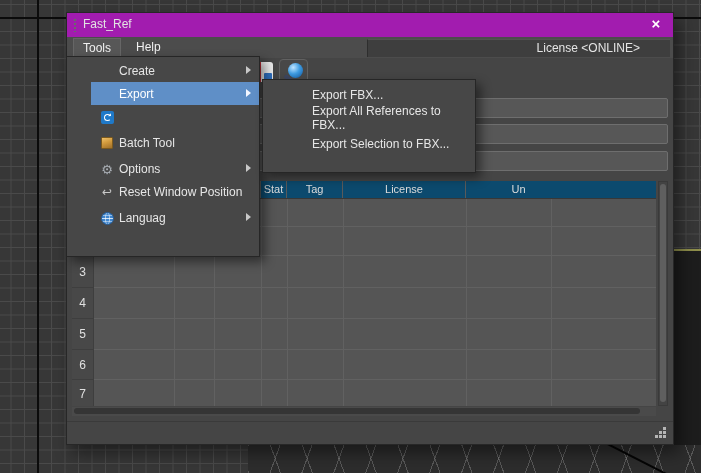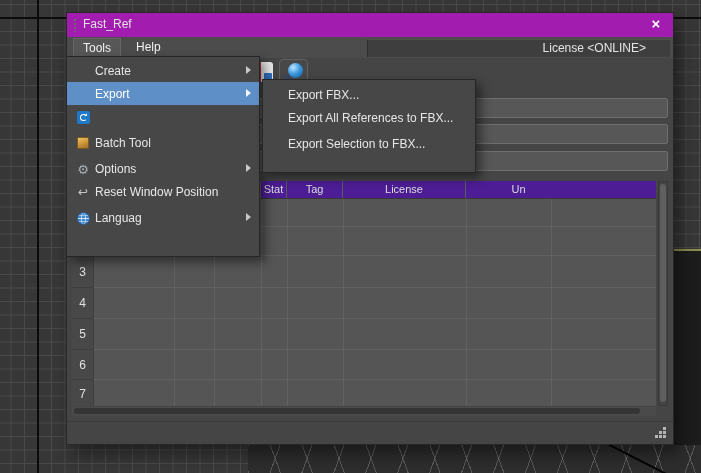--- a/index.html
+++ b/index.html
@@ -35,40 +35,40 @@
   .close-btn{position:absolute;right:8px;top:2px;width:18px;height:18px;color:#fff;
     font-size:15px;font-weight:bold;text-align:center;line-height:18px;cursor:pointer;}
 
   .menubar{position:absolute;left:0;top:24px;width:100%;height:21px;background:#4c4c4c;}
   .mb-item{position:absolute;top:1px;height:19px;line-height:19px;padding:0 9px;
     font-size:12px;color:#f0f0f0;}
   .mb-tools{left:6px;background:#575757;border:1px solid #666;}
   .mb-help{left:60px;}
   .license-panel{position:absolute;left:300px;right:3px;top:2px;bottom:1px;background:#3e3e3e;
     border-top:1px solid rgba(255,255,255,.10);border-left:1px solid rgba(0,0,0,.25);
-    color:#e4e4e4;font-size:12px;text-align:right;line-height:17px;padding-right:24px;}
+    color:#e4e4e4;font-size:12px;text-align:right;line-height:17px;padding-right:30px;}
 
   
   .partial-icon{position:absolute;left:186px;top:49px;width:20px;height:20px;border-radius:3px;
     background:linear-gradient(90deg,#b22b35 0 8px,#e9e9e9 8px 100%);}
   .partial-icon::after{content:"";position:absolute;right:1px;bottom:1px;width:8px;height:8px;background:#2f6fbe;border-radius:1px;}
   .mag-btn{position:absolute;left:212px;top:46px;width:29px;height:25px;background:#484848;
     border:1px solid #616161;border-radius:4px;}
   .mag-ball{position:absolute;left:8px;top:3px;width:15px;height:15px;border-radius:50%;
     background:radial-gradient(circle at 35% 30%, #bfe4ff 0%, #3e9be0 45%, #10569e 100%);}
   .mag-handle{position:absolute;left:4px;top:16px;width:8px;height:4px;background:#3c4660;
     border-radius:1px;transform:rotate(35deg);}
 
   
   .field{position:absolute;left:6px;width:595px;height:20px;background:#575757;
     border:1px solid #6e6e6e;border-radius:2px;}
   .field-1{top:85px}.field-2{top:111px}.field-3{top:138px}
 
   
-  .tbl-header{position:absolute;left:5px;top:168px;width:584px;height:18px;background:#4c1d95;
+  .tbl-header{position:absolute;left:5px;top:168px;width:584px;height:18px;background:#0c4a6e;
     border-bottom:1px solid #383838;display:flex;}
   .th{height:100%;font-size:11px;color:#dcdcdc;text-align:center;line-height:17px;
     border-right:1px solid #5a5a5a;overflow:hidden;white-space:nowrap;}
   .tbl-body{position:absolute;left:5px;top:186px;width:584px;height:207px;background:#555555;overflow:hidden;}
   .vline{position:absolute;top:0;bottom:0;width:1px;background:#616161;}
   .hline{position:absolute;left:22px;right:0;height:1px;background:#616161;}
   .rownum-col{position:absolute;left:0;top:0;width:22px;height:100%;background:#484848;
     border-right:1px solid #3e3e3e;display:flex;flex-direction:column;}
   .rownum{flex:0 0 auto;color:#e0e0e0;font-size:12px;display:flex;align-items:center;
     justify-content:center;border-bottom:1px solid #3e3e3e;}
@@ -79,21 +79,21 @@
   .hthumb{position:absolute;left:2px;top:1px;width:566px;height:6px;background:#353535;border-radius:3px;}
   .bottom-sep{position:absolute;left:0;top:408px;width:100%;height:1px;background:#3a3a3a;}
   .resize-grip{position:absolute;right:6px;bottom:5px;width:12px;height:12px;cursor:nwse-resize;}
   .resize-grip i{position:absolute;width:3px;height:3px;background:#b5b5b5;
     box-shadow:8px 0 0 #b5b5b5, 4px 4px 0 #b5b5b5, 8px 4px 0 #b5b5b5, 0 8px 0 #b5b5b5, 4px 8px 0 #b5b5b5;
     left:0;top:0;}
   .resize-grip i{left:0;top:0;background:transparent;box-shadow:8px 0 0 #b5b5b5, 4px 4px 0 #b5b5b5, 8px 4px 0 #b5b5b5, 0 8px 0 #b5b5b5, 4px 8px 0 #b5b5b5, 8px 8px 0 #b5b5b5;}
 
   
   .menu{position:absolute;background:#474747;border:1px solid #262626;
-    box-shadow:5px 5px 10px rgba(0,0,0,.45);z-index:10;}
+    box-shadow:5px 5px 10px rgba(0,0,0,.45);z-index:10;padding-left:24px;}
   .tools-menu{left:66px;top:56px;width:194px;height:201px;padding-top:2px;}
   .export-menu{left:262px;top:79px;width:214px;height:94px;padding-top:3px;z-index:11;}
   .mi{position:relative;height:23px;display:flex;align-items:center;padding-left:28px;
     font-size:12px;color:#e6e6e6;cursor:pointer;}
   .export-menu .mi{padding-left:25px;}
   .mi.hl{background:#5f8fc7;color:#ffffff;}
   .mi-sep{height:1px;margin:1px 2px;background:#3a3a3a;border-bottom:1px solid rgba(255,255,255,.07);}
   .mi .arrow{position:absolute;right:8px;top:7px;width:0;height:0;
     border-left:5px solid #c8c8c8;border-top:4.5px solid transparent;border-bottom:4.5px solid transparent;}
   .mi.hl .arrow{border-left-color:#f2f6ff;}

